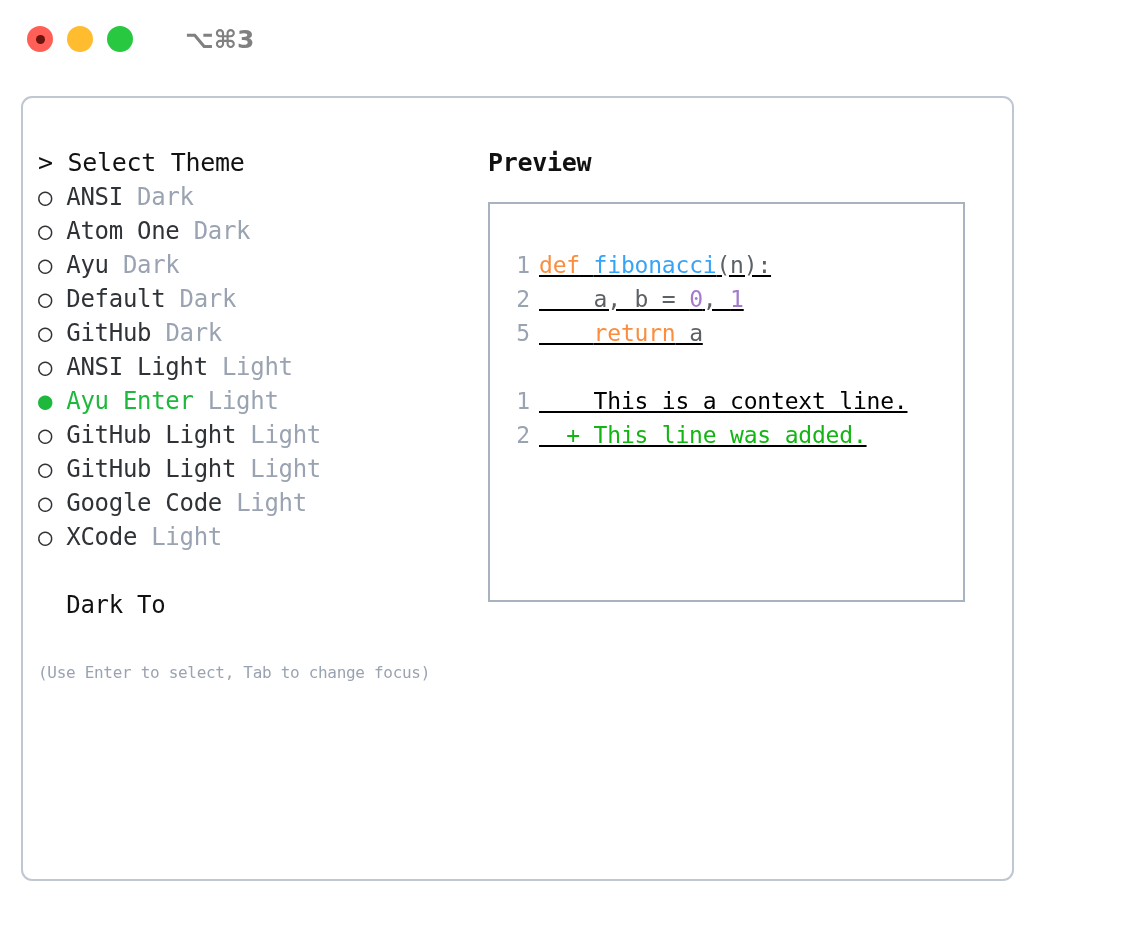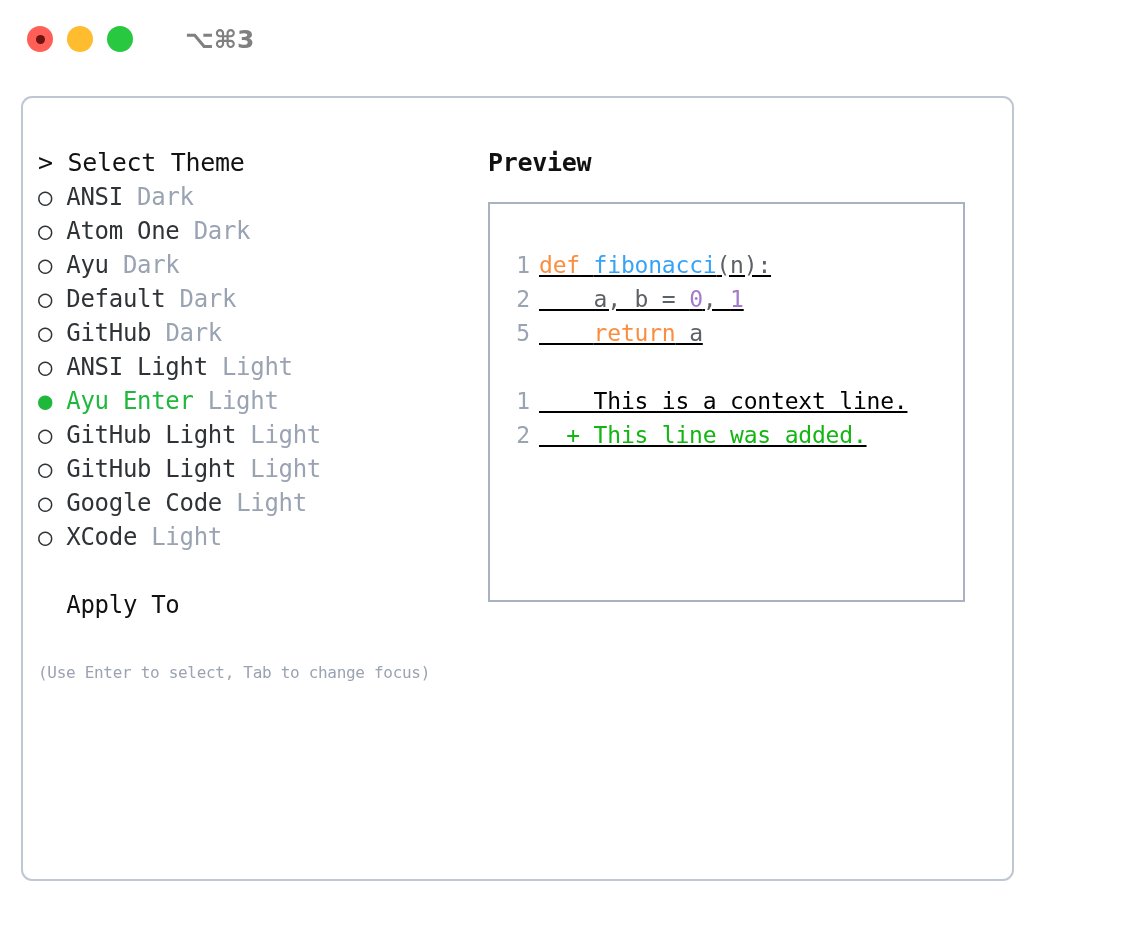--- a/index.html
+++ b/index.html
@@ -213,21 +213,21 @@
             <div class="opt-row"><span class="marker">○</span> <span class="label">ANSI Light</span> <span class="variant">Light</span></div>
             <div class="opt-row selected"><span class="marker">●</span> <span class="label">Ayu Enter</span> <span class="variant">Light</span></div>
             <div class="opt-row"><span class="marker">○</span> <span class="label">GitHub Light</span> <span class="variant">Light</span></div>
             <div class="opt-row"><span class="marker">○</span> <span class="label">GitHub Light</span> <span class="variant">Light</span></div>
             <div class="opt-row"><span class="marker">○</span> <span class="label">Google Code</span> <span class="variant">Light</span></div>
             <div class="opt-row"><span class="marker">○</span> <span class="label">XCode</span> <span class="variant">Light</span></div>
           </div>
 
         <div class="section-gap"></div>
 
-        <div class="group-head">  <span>Apply To</span></div>
+        <div class="group-head">  <span>Dark To</span></div>
 
 
         <div id="hint">(Use Enter to select, Tab to change focus)</div>
       </div>
 
       <div id="right-col">
         <div id="preview-title">Preview</div>
         <div id="preview-box">
           <div id="code-block">
               <div class="code-line"><span class="ln">1</span><span class="kw">def</span><span class="plain"> </span><span class="fn">fibonacci</span><span class="plain">(n):</span></div>

